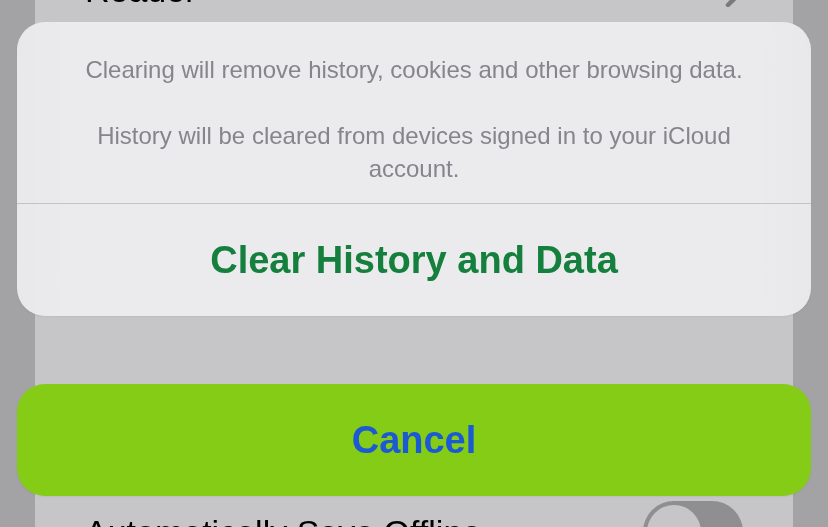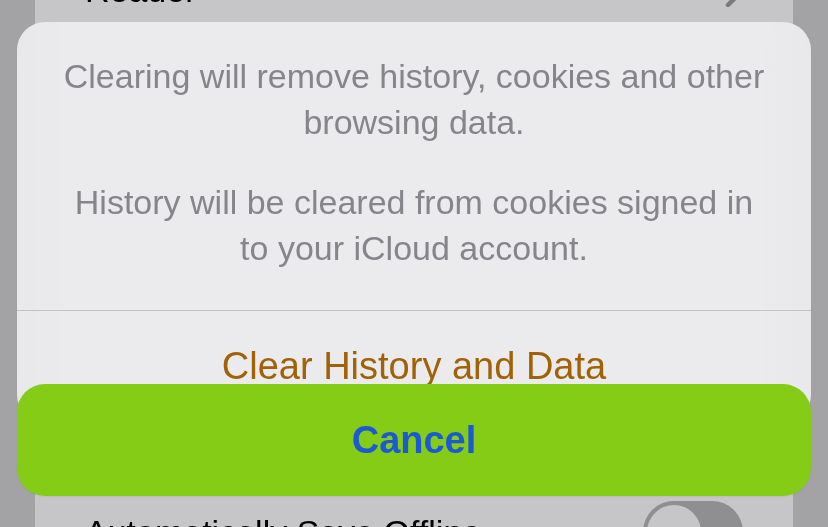--- a/index.html
+++ b/index.html
@@ -64,36 +64,36 @@
     position: absolute;
     left: 17px; right: 17px;
     top: 22px;
     border-radius: 28px;
     overflow: hidden;
     background: rgba(238,238,240,0.92);
     backdrop-filter: blur(20px);
     box-shadow: 0 1px 2px rgba(0,0,0,0.05);
   }
   .sheet-message {
-    padding: 32px 40px 38px 40px;
+    padding: 32px 40px 18px 40px;
     text-align: center;
     color: #86858b;
-    font-size: 34px;
+    font-size: 24px;
     line-height: 1.35;
     border-bottom: 1px solid rgba(120,120,128,0.35);
   }
   .sheet-message .para2 { margin-top: 34px; display: block; }
   .sheet-action {
     height: 112px;
     display: flex;
     align-items: center;
     justify-content: center;
     font-size: 38px;
-    font-weight: 400;
-    color: #a16207;
+    font-weight: 700;
+    color: #15803d;
     cursor: pointer;
   }
 
   
   .cancel {
     position: absolute;
     left: 17px; right: 17px;
     top: 384px;
     height: 112px;
     border-radius: 28px;
@@ -124,21 +124,21 @@
     <div class="bg-row bottom">
       <span style="font-weight:500;">Automatically Save Offline</span>
       <span class="toggle"></span>
     </div>
   </div>
 </div>
 
 <div class="sheet">
   <div class="sheet-message">
     <span class="para1">Clearing will remove history, cookies and other browsing data.</span>
-    <span class="para2">History will be cleared from cookies signed in to your iCloud account.</span>
+    <span class="para2">History will be cleared from devices signed in to your iCloud account.</span>
   </div>
   <div class="sheet-action">
     <span>Clear History and Data</span>
   </div>
 </div>
 
 <div class="cancel">
   <span>Cancel</span>
 </div>
 

